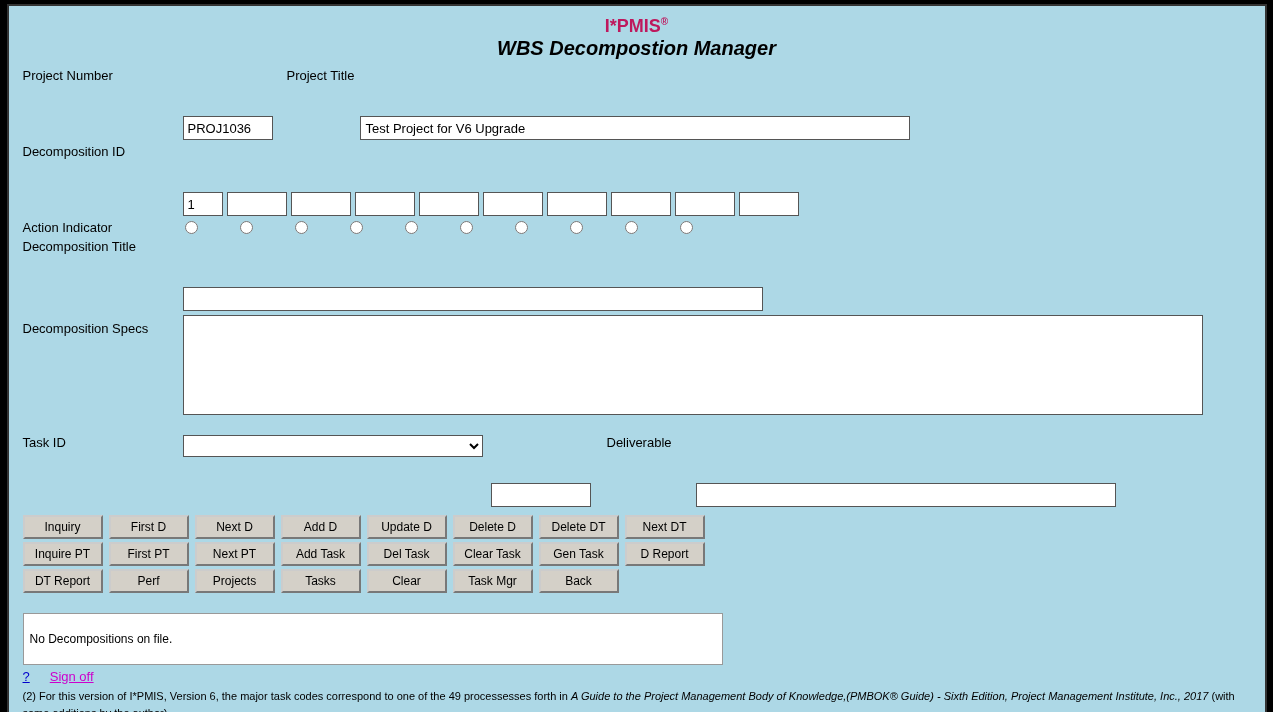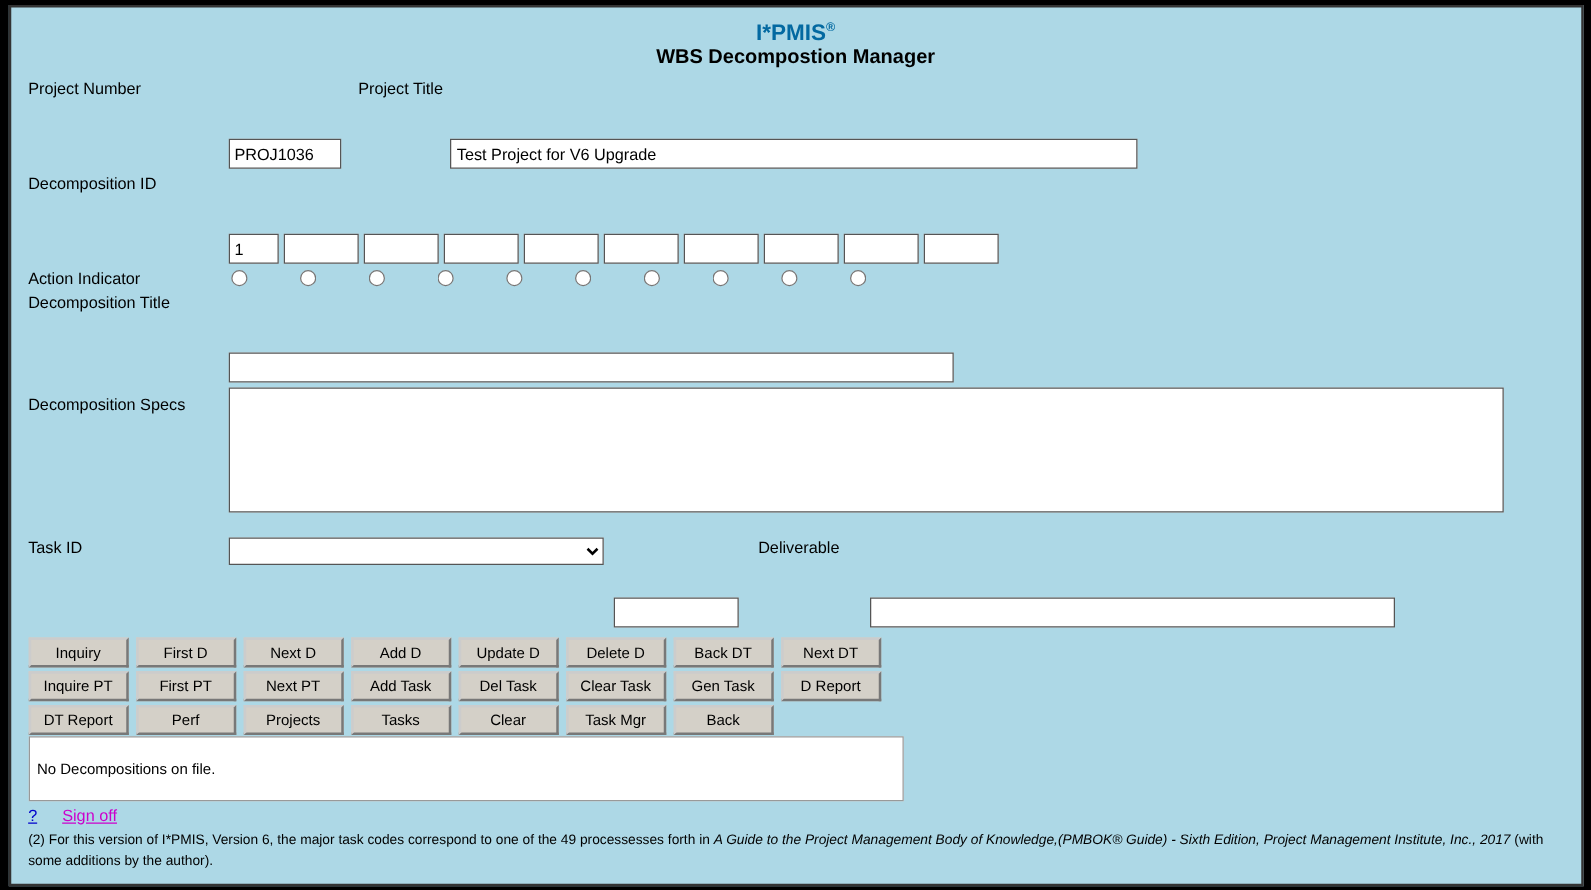--- a/index.html
+++ b/index.html
@@ -21,26 +21,27 @@
       padding: 10px 14px 10px 14px;
       position: relative;
     }
     .title-area {
       text-align: center;
       margin-bottom: 8px;
     }
     .title-area .app-title {
       font-size: 18px;
       font-weight: bold;
-      color: #0369a1;
+      color: #be185d;
     }
     .title-area .sub-title {
-      font-size: 16px;
+      font-size: 20px;
       font-weight: bold;
       color: #000;
+      font-style: italic;
     }
     .form-row {
       display: flex;
       align-items: flex-start;
       margin-bottom: 4px;
     }
     .label {
       font-weight: normal;
       color: #000;
       min-width: 160px;
@@ -137,21 +138,21 @@
       font-size: 12px;
       padding: 3px 0;
       cursor: pointer;
       min-width: 80px;
       text-align: center;
     }
     .status-bar {
       background: #fff;
       border: 1px solid #999;
       padding: 18px 6px;
-      margin-top: 1px;
+      margin-top: 20px;
       width: 700px;
       font-size: 12px;
       color: #000;
     }
     .bottom-links {
       display: flex;
       gap: 20px;
       margin-top: 4px;
       font-size: 13px;
     }
@@ -257,21 +258,21 @@
 
 
   <div class="button-area">
     <div class="button-row">
       <button>Inquiry</button>
       <button>First D</button>
       <button>Next D</button>
       <button>Add D</button>
       <button>Update D</button>
       <button>Delete D</button>
-      <button>Back DT</button>
+      <button>Delete DT</button>
       <button>Next DT</button>
     </div>
     <div class="button-row">
       <button>Inquire PT</button>
       <button>First PT</button>
       <button>Next PT</button>
       <button>Add Task</button>
       <button>Del Task</button>
       <button>Clear Task</button>
       <button>Gen Task</button>

